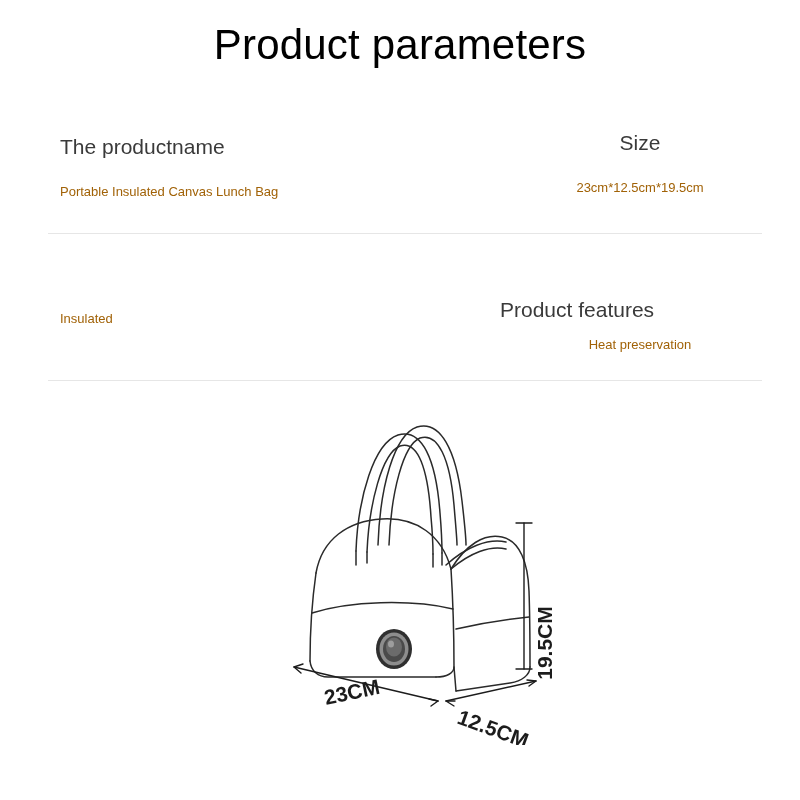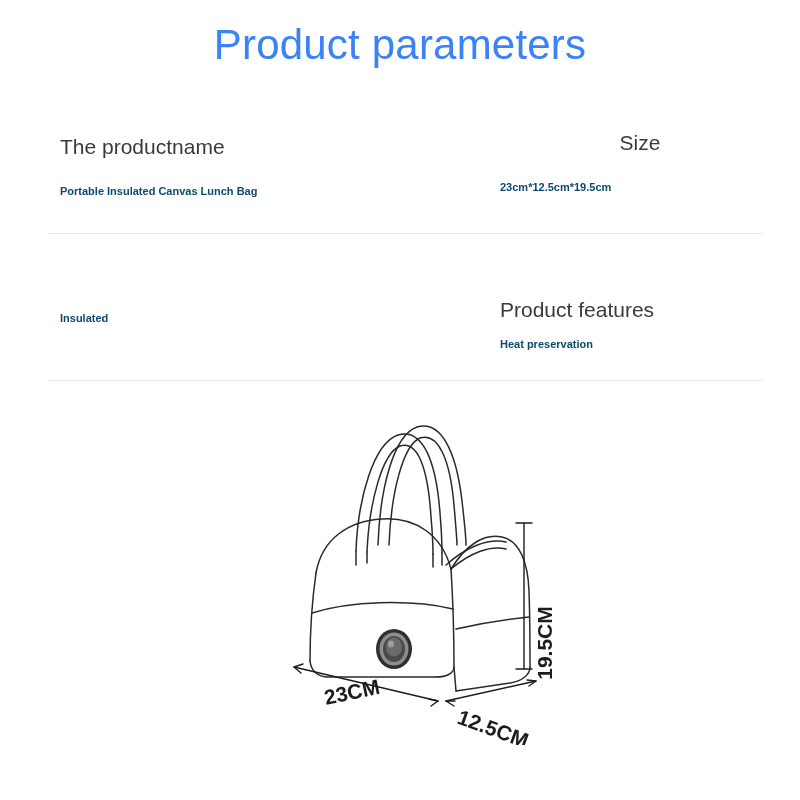--- a/index.html
+++ b/index.html
@@ -26,21 +26,21 @@
   
   .page-title {
     position: absolute;
     left: 0;
     top: 20px;
     width: 800px;
     text-align: center;
     font-size: 42px;
     font-weight: 300;
     letter-spacing: 0.2px;
-    color: #3b82f6;
+    color: #000000;
     line-height: 1.2;
   }
 
   
   .spec-row {
     position: absolute;
     left: 0;
     width: 800px;
   }
   .spec-row.row-1 { top: 130px; }
@@ -54,35 +54,35 @@
   .spec-cell.col-right { left: 500px; width: 280px; }
 
   .spec-label {
     font-size: 21px;
     font-weight: 300;
     color: #3a3a3a;
     line-height: 1.25;
     white-space: nowrap;
   }
   .spec-value {
-    font-size: 11px;
-    font-weight: 700;
-    color: #0c4a6e;
+    font-size: 13px;
+    font-weight: 400;
+    color: #a16207;
     line-height: 1.3;
     white-space: nowrap;
   }
 
   
   .row-1 .col-left  .spec-value { margin-top: 24px; }
   .row-1 .col-right .spec-label { margin-top: -4px; text-align: center; }
-  .row-1 .col-right .spec-value { margin-top: 24px; }
+  .row-1 .col-right .spec-value { margin-top: 24px; text-align: center; }
 
   
   .row-2 .col-left  .spec-value { margin-top: 14px; }
-  .row-2 .col-right .spec-value { margin-top: 14px; }
+  .row-2 .col-right .spec-value { margin-top: 14px; text-align: center; }
 
   
   .divider {
     position: absolute;
     left: 48px;
     width: 714px;
     height: 1px;
     background: #e6e6e6;
   }
   .divider.d1 { top: 233px; }

